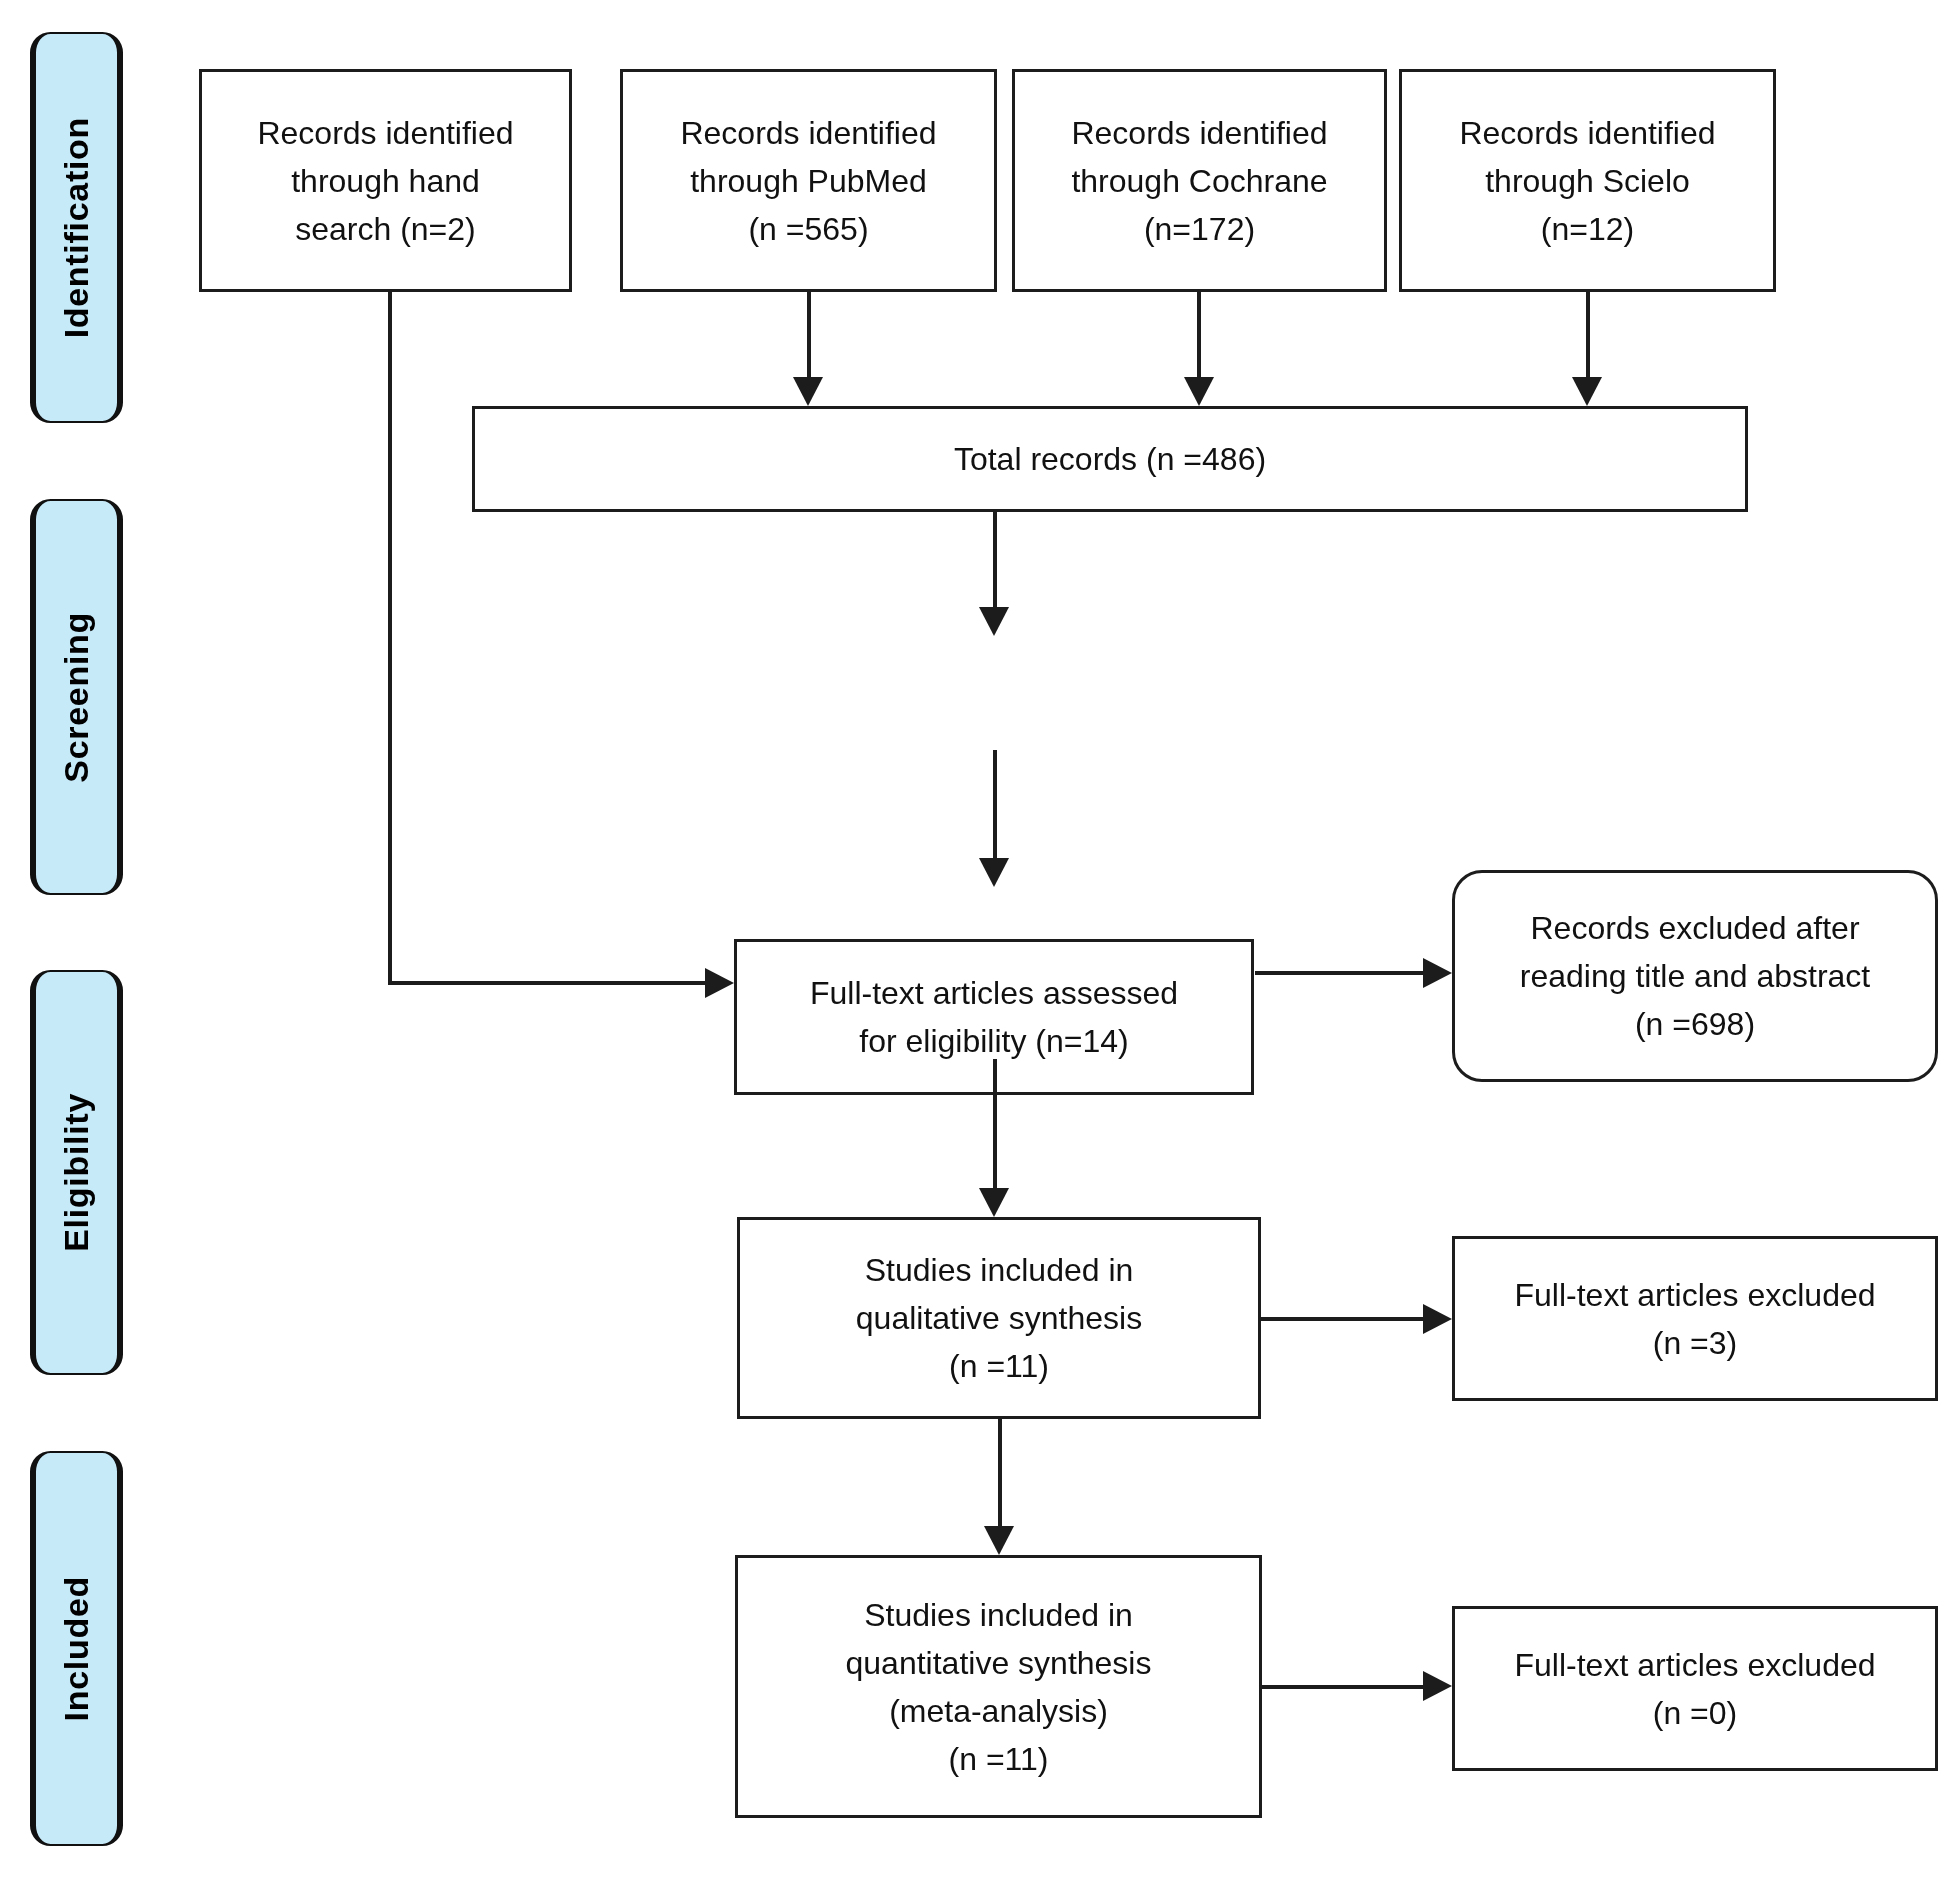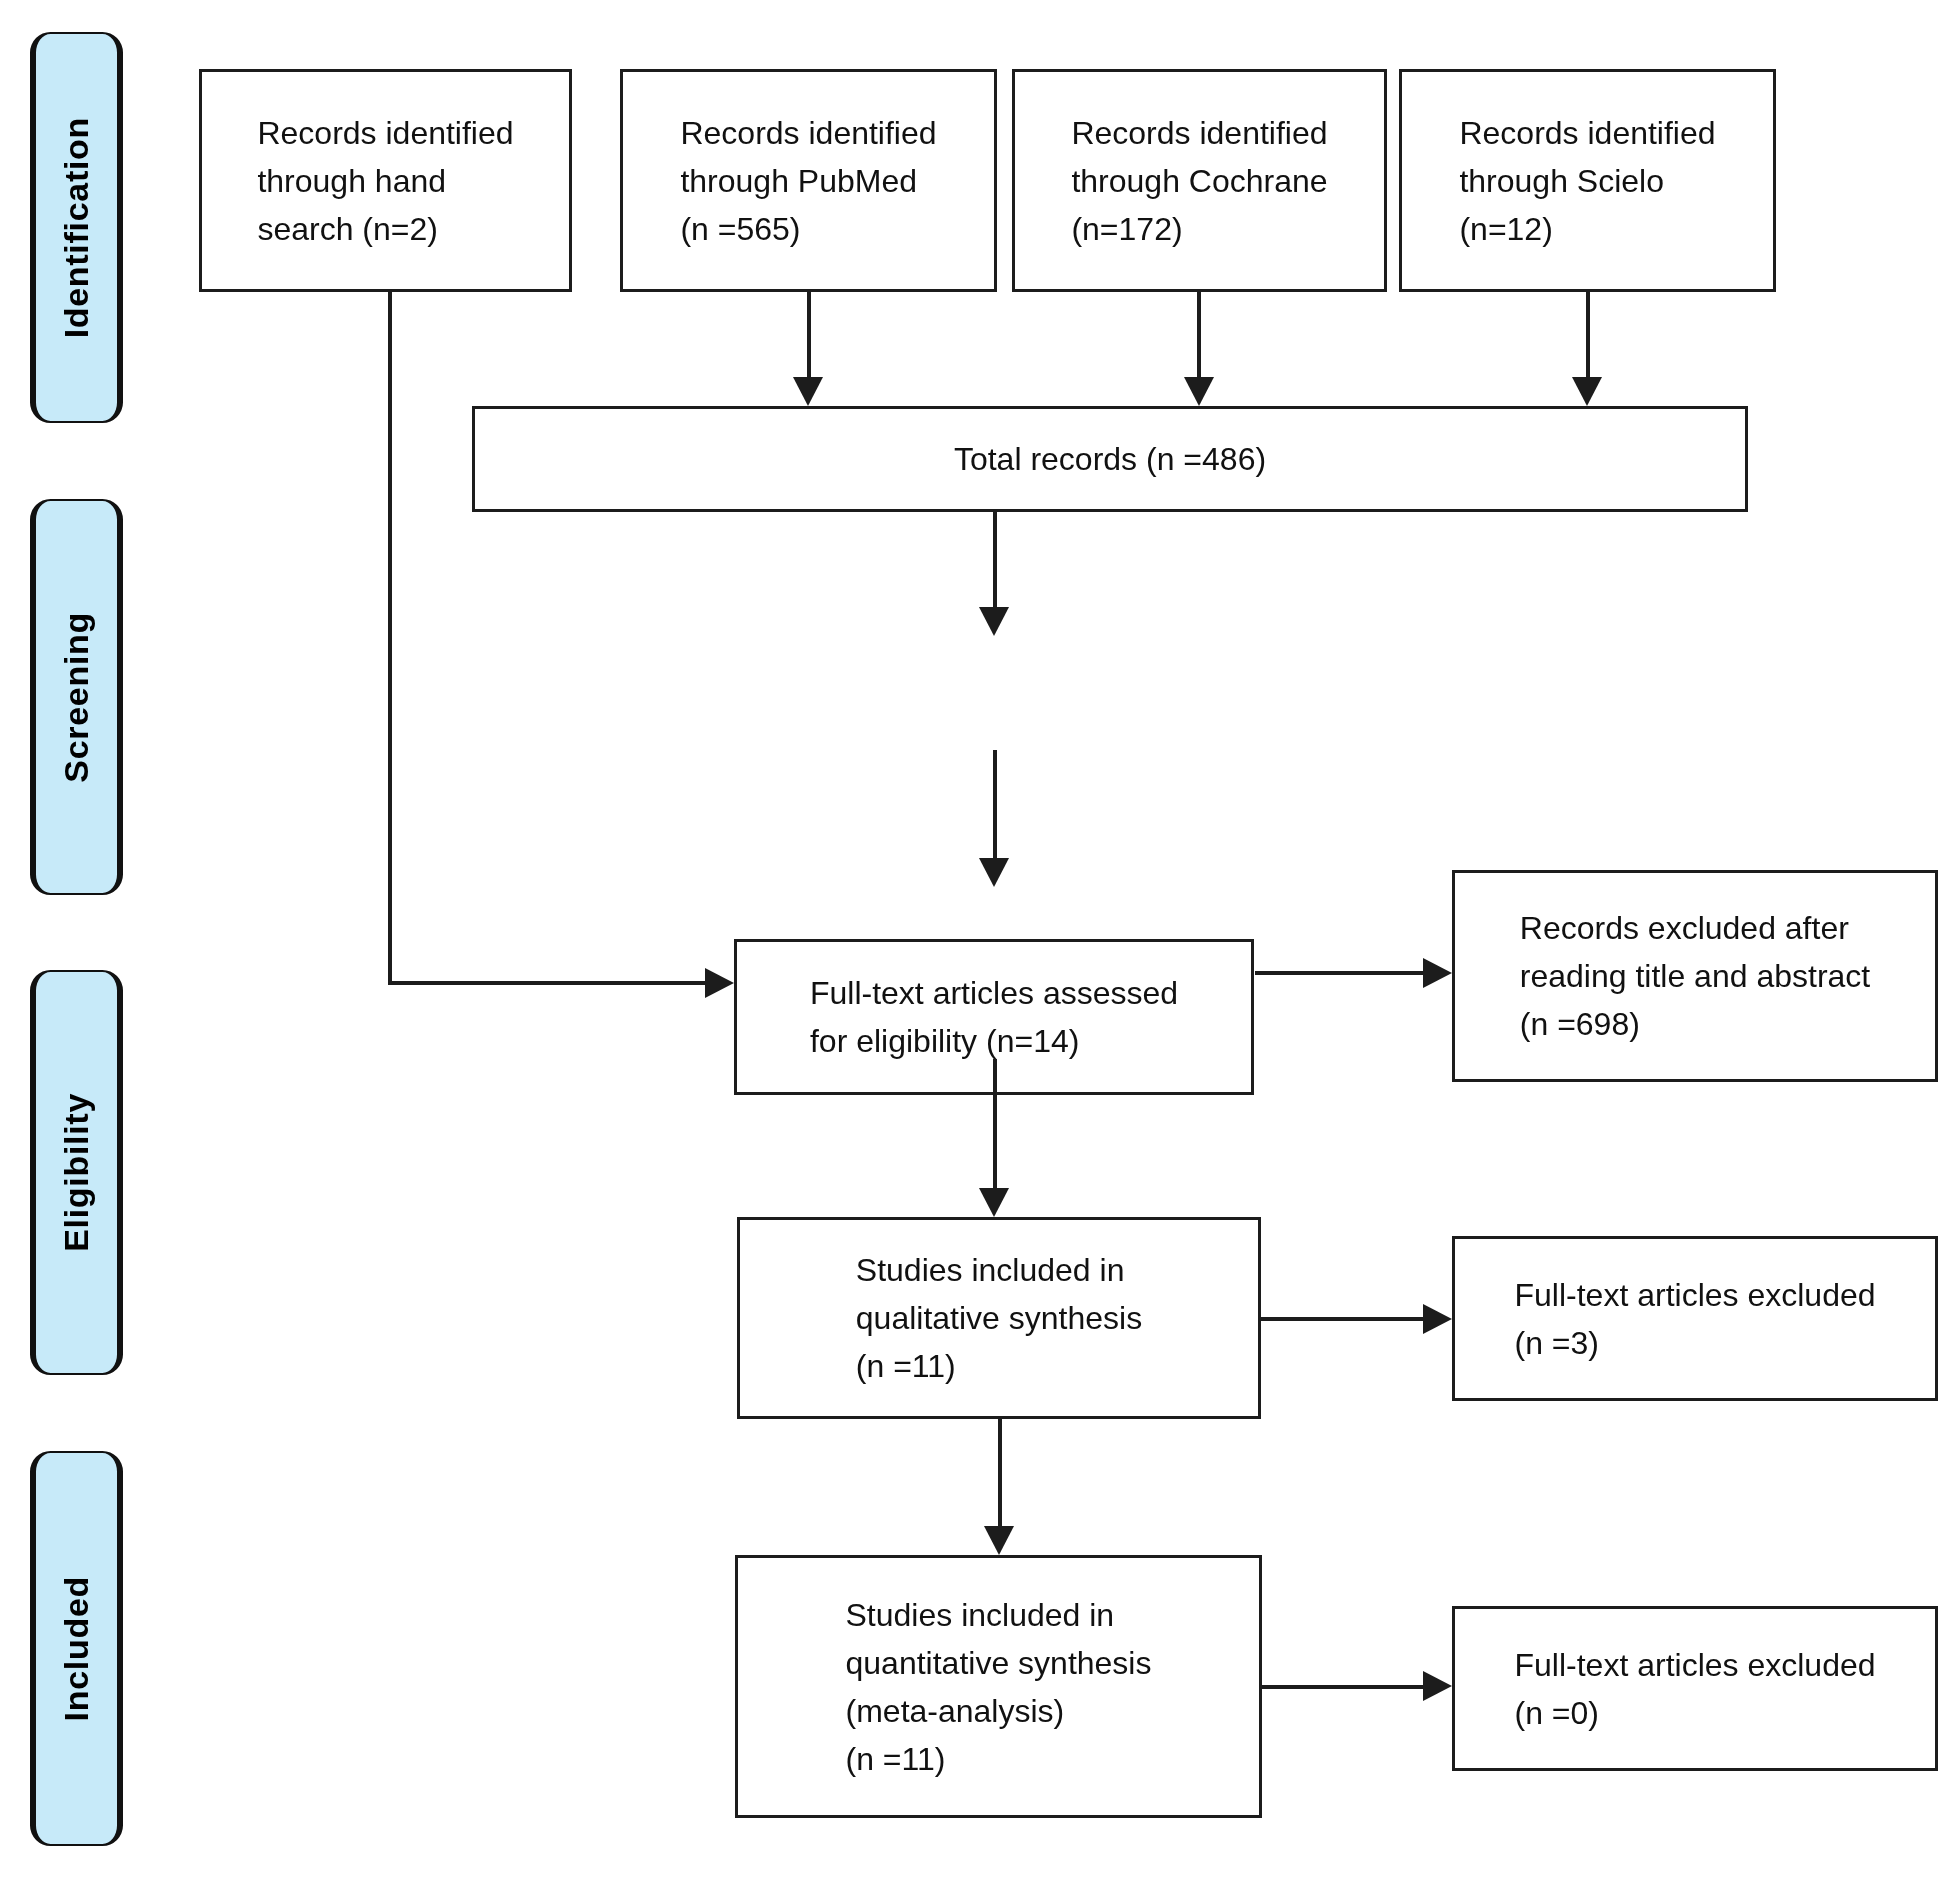--- a/index.html
+++ b/index.html
@@ -41,21 +41,21 @@
   }
   
   .box {
     position: absolute;
     background: #ffffff;
     border: 3.7px solid #1c1c1c;
     box-sizing: border-box;
     display: flex;
     align-items: center;
     justify-content: center;
-    text-align: left;
+    text-align: center;
   }
   .box span {
     white-space: pre-line;
     font-size: 32px;
     line-height: 1.5;
     color: #111111;
     padding: 5.9px 14.6px;
   }
   
   .vline, .hline {
@@ -141,21 +141,21 @@
   <div class="arrow-right" style="left:705px;top:968px;"></div>
 
   <div class="box" style="left:734px;top:939px;width:520px;height:156px;">
     <span>Full-text articles assessed
 for eligibility (n=14)</span>
   </div>
 
   <div class="hline" style="left:1255px;top:971px;width:170px;"></div>
   <div class="arrow-right" style="left:1423px;top:958px;"></div>
 
-  <div class="box" style="left:1452px;top:870px;width:486px;height:212px;">
+  <div class="box" style="left:1452px;top:870px;width:486px;height:212px;border-radius:30px;">
     <span>Records excluded after
 reading title and abstract
 (n =698)</span>
   </div>
 
   <div class="vline" style="left:993px;top:1059px;height:130px;"></div>
   <div class="arrow-down" style="left:979px;top:1188px;"></div>
 
   <div class="box" style="left:737px;top:1217px;width:524px;height:202px;">
     <span>Studies included in

